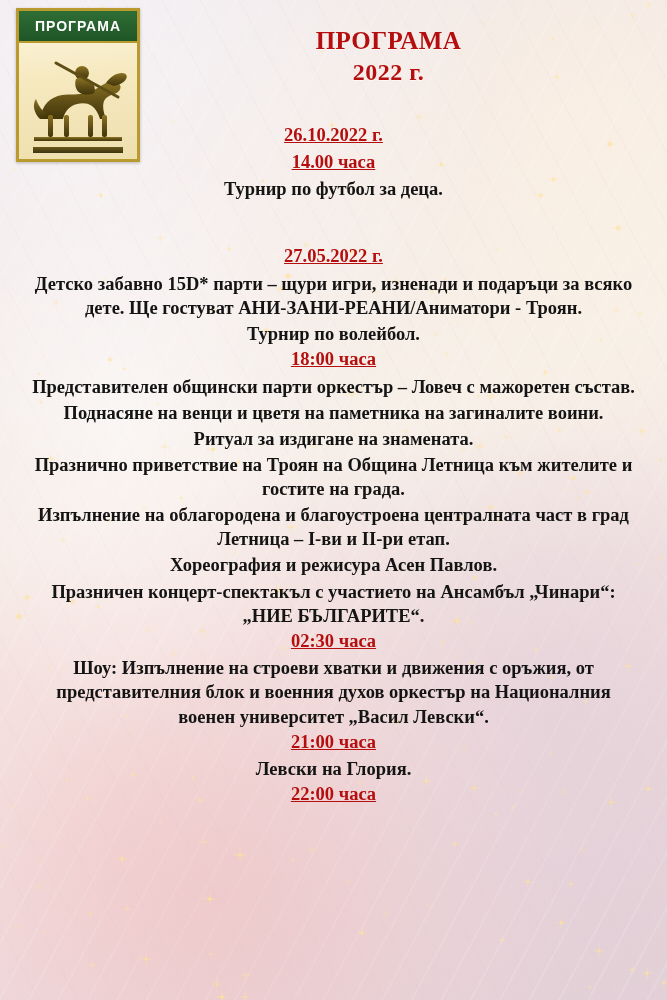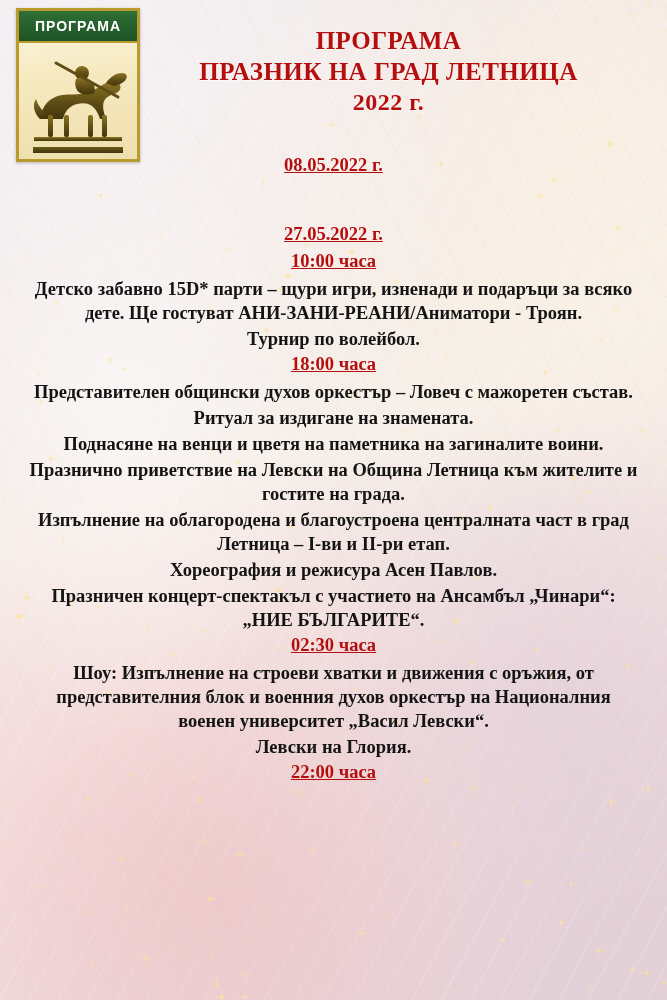--- a/index.html
+++ b/index.html
@@ -393,38 +393,39 @@
 
         <path d="M8 84 L96 84 L96 88 L8 88 Z" fill="url(#gold)"></path>
       </svg>
     </div>
     <div class="emblem-base"></div>
   </div>
 
   <div class="content">
     <div class="title-block">
       <div class="title-line title-1">ПРОГРАМА</div>
-      <div class="title-line title-2">ПРАЗНИК НА ГРАД ЛЕТНИЦА</div>
       <div class="title-line title-3">2022 г.</div>
     </div>
 
     <div class="program" id="program">
-        <div class="date-head">08.05.2022 г.</div>
+        <div class="date-head">26.10.2022 г.</div>
+        <div class="time-head">14.00 часа</div>
+        <div class="entry">Турнир по футбол за деца.</div>
         <div class="gap-lg"></div>
         <div class="date-head">27.05.2022 г.</div>
-        <div class="time-head">10:00 часа</div>
         <div class="entry">Детско забавно 15D* парти – щури игри, изненади и подаръци за всяко дете. Ще гостуват АНИ-ЗАНИ-РЕАНИ/Аниматори - Троян.</div>
         <div class="entry">Турнир по волейбол.</div>
         <div class="time-head">18:00 часа</div>
-        <div class="entry">Представителен общински духов оркестър – Ловеч с мажоретен състав.</div>
+        <div class="entry">Представителен общински парти оркестър – Ловеч с мажоретен състав.</div>
+        <div class="entry">Поднасяне на венци и цветя на паметника на загиналите воини.</div>
         <div class="entry">Ритуал за издигане на знамената.</div>
-        <div class="entry">Поднасяне на венци и цветя на паметника на загиналите воини.</div>
-        <div class="entry">Празнично приветствие на Левски на Община Летница към жителите и гостите на града.</div>
+        <div class="entry">Празнично приветствие на Троян на Община Летница към жителите и гостите на града.</div>
         <div class="entry">Изпълнение на облагородена и благоустроена централната част в град Летница – I-ви и II-ри етап.</div>
         <div class="entry">Хореография и режисура Асен Павлов.</div>
         <div class="entry">Празничен концерт-спектакъл с участието на Ансамбъл „Чинари“: „НИЕ БЪЛГАРИТЕ“.</div>
         <div class="time-head">02:30 часа</div>
         <div class="entry">Шоу: Изпълнение на строеви хватки и движения с оръжия, от представителния блок и военния духов оркестър на Националния военен университет „Васил Левски“.</div>
+        <div class="time-head">21:00 часа</div>
         <div class="entry">Левски на Глория.</div>
         <div class="time-head">22:00 часа</div>
       </div>
   </div>
 </div>
 
 </body></html>

